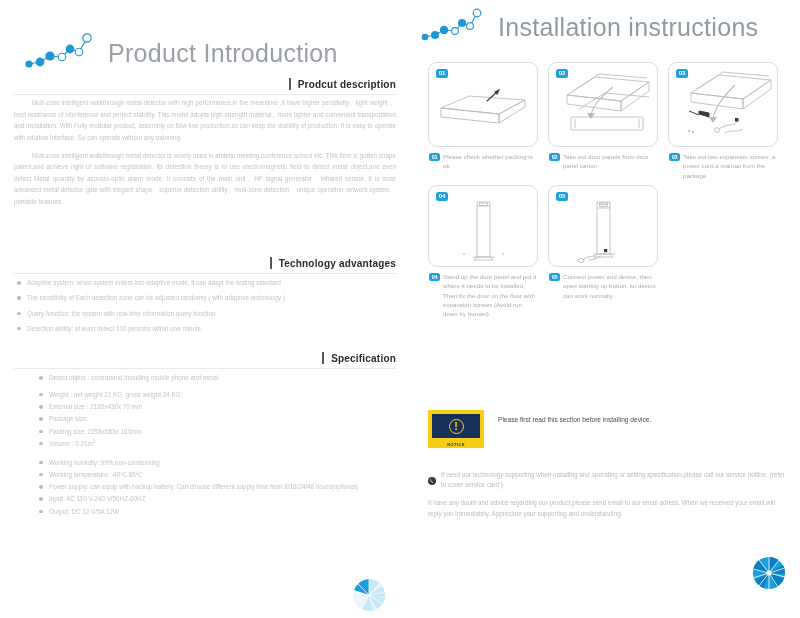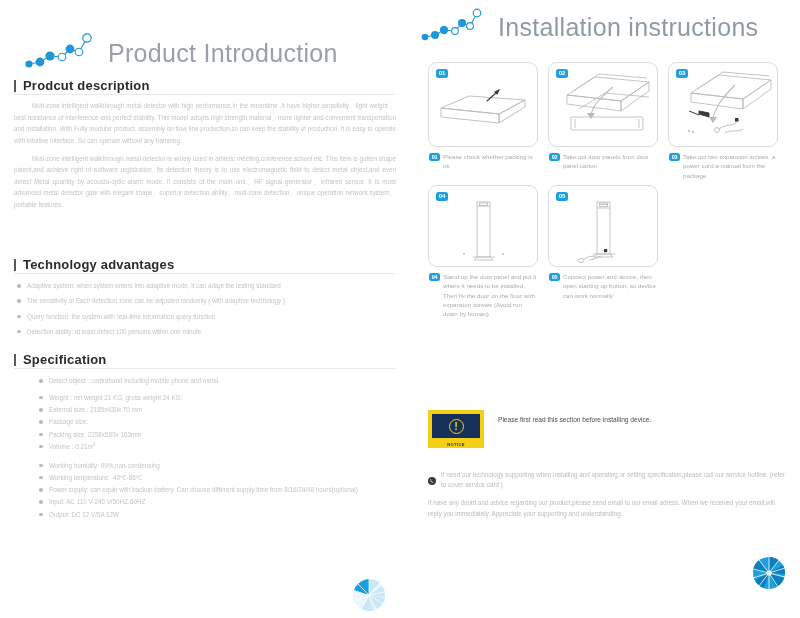--- a/index.html
+++ b/index.html
@@ -30,23 +30,24 @@
     margin-left: 6px;
     margin-bottom: 4px;
     white-space: nowrap;
   }
   .head-title.teal { color: #8f9ba2; }
 
   
   .sec { position: absolute; left: 14px; width: 382px; }
   .sec-head {
     display: flex; align-items: center;
-    font-size: 13px; font-weight: bold; color: #2b2b2b;
+    font-size: 10px; font-weight: bold; color: #2b2b2b;
     letter-spacing: 0.2px;
     margin-bottom: 7px;
+    justify-content: flex-end;
   }
   .sec-tick {
     display: inline-block;
     width: 2px; height: 12px;
     background: #55595c;
     margin-right: 7px;
     flex: 0 0 auto;
   }
   .sec-rule {
     position: absolute; left: 0; right: 0; top: 16px;

